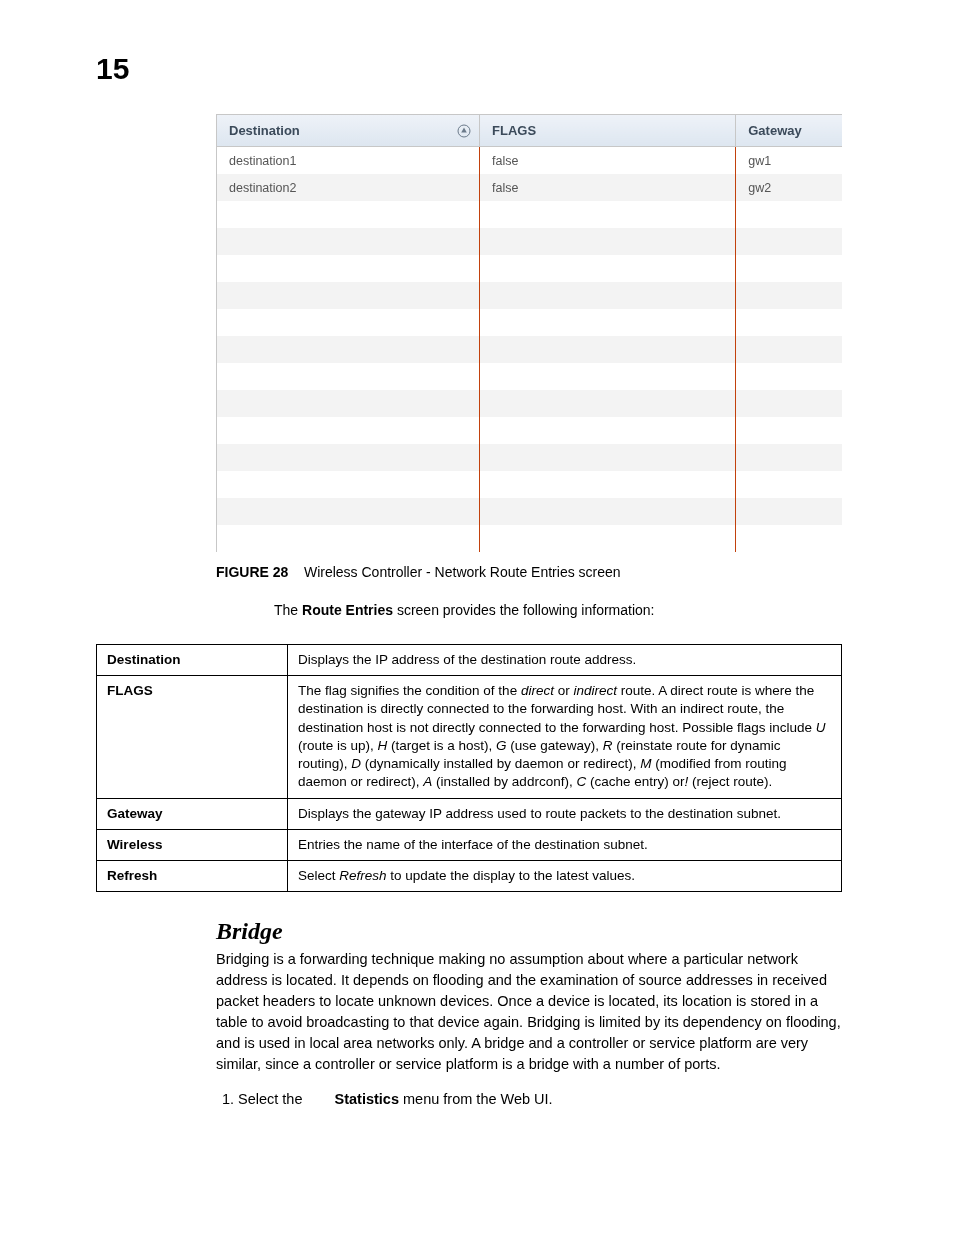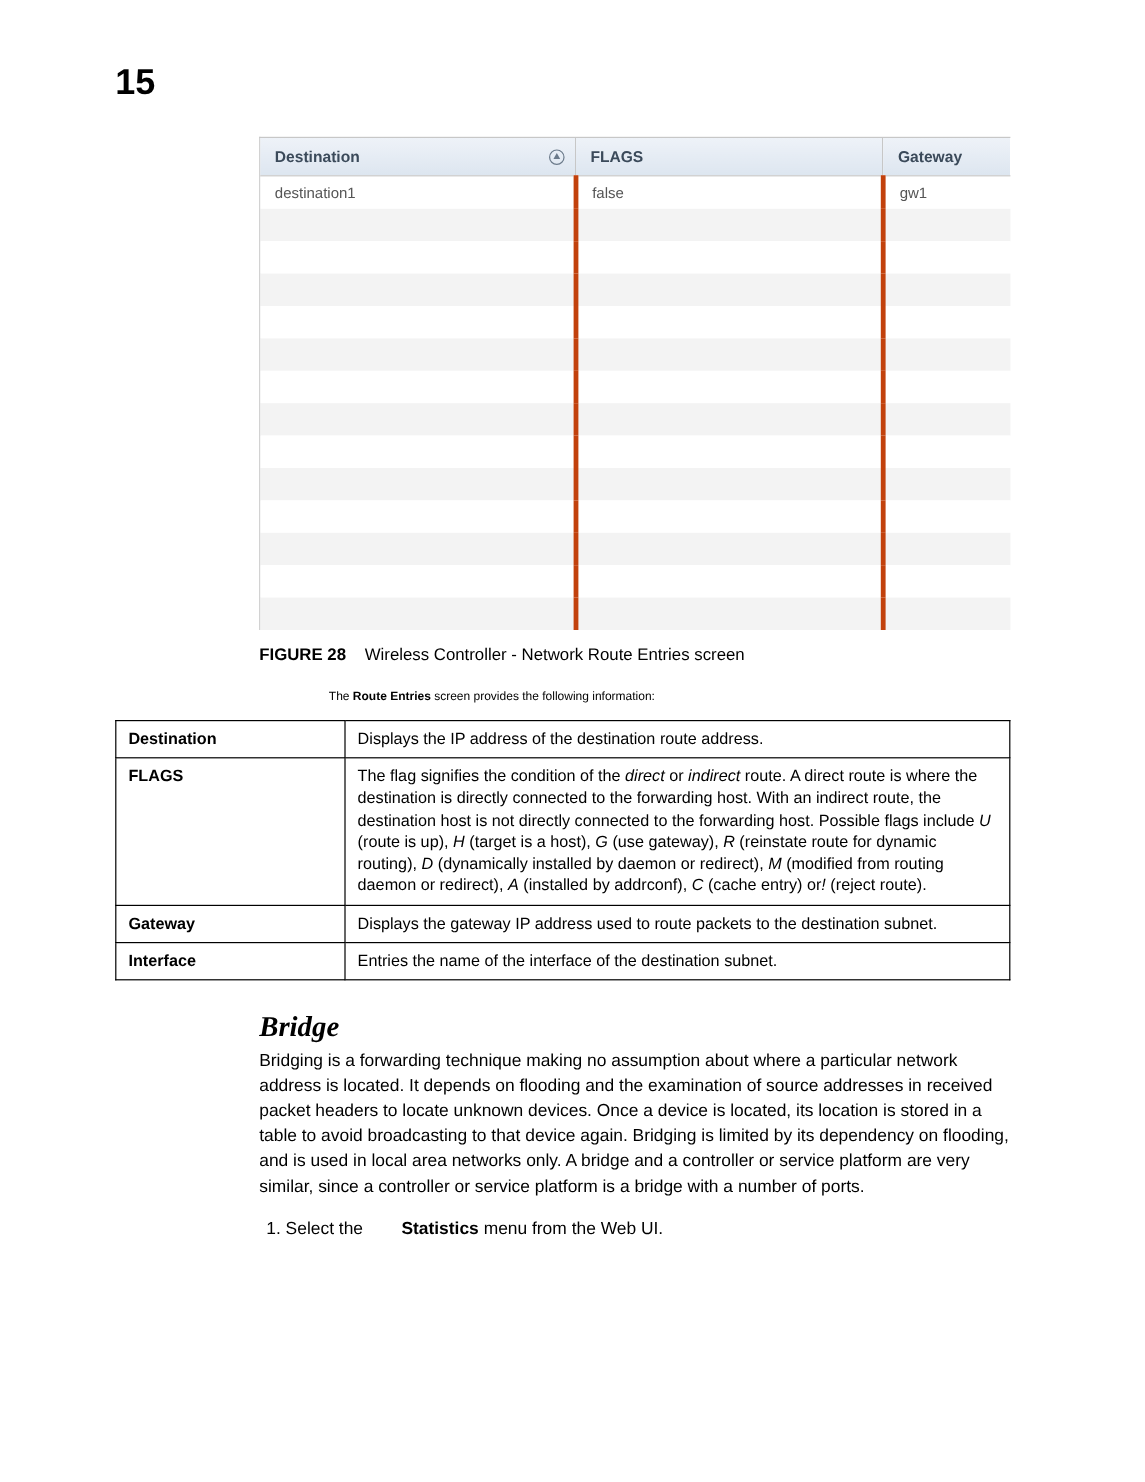--- a/index.html
+++ b/index.html
@@ -8,31 +8,31 @@
   .screenshot-wrap{margin-left:120px;border:1px solid #c7c7c7;border-right:none;border-bottom:none;}
   .ss-table{width:100%;border-collapse:collapse;table-layout:fixed;}
   .ss-table thead th{
     background:linear-gradient(#eef2f8,#dde6f0);
     color:#3b4a5a;font-weight:bold;font-size:13px;text-align:left;
     padding:8px 12px;border-right:1px solid #c7c7c7;border-bottom:1px solid #c7c7c7;
     position:relative;
   }
   .ss-table thead th:last-child{border-right:none;}
   .ss-table tbody td{
-    font-size:12.5px;color:#555;padding:6px 12px;border-right:4px solid #c2410c;
+    font-size:12.5px;color:#555;padding:6px 12px;border-right:1px solid #c2410c;
     height:15px;
   }
   .ss-table tbody td:last-child{border-right:none;}
   .ss-table tbody tr:nth-child(even) td{background:#f3f3f3;}
   .ss-table tbody tr:nth-child(odd) td{background:#fff;}
   .sort-icon{position:absolute;right:8px;top:50%;transform:translateY(-50%);}
   .sort-icon svg{display:block;}
   .figure-caption{margin:12px 0 0 120px;font-size:14px;}
   .figure-caption .fig-label{font-weight:bold;}
-  .intro-line{margin:22px 0 14px 178px;font-size:10px;}
+  .intro-line{margin:22px 0 26px 178px;font-size:14px;}
   .def-table{width:100%;border-collapse:collapse;margin:0;}
   .def-table td{border:1px solid #000;font-size:13.5px;padding:6px 10px;vertical-align:top;line-height:1.35;}
   .def-table td.term{font-weight:bold;width:170px;}
   .section-title{font-family:Georgia,'Times New Roman',serif;font-style:italic;font-weight:bold;font-size:24px;margin:26px 0 4px 120px;}
   .breadcrumb{font-family:Georgia,'Times New Roman',serif;font-style:italic;color:#2a4fb0;font-size:14px;margin:6px 0 12px 120px;}
   .body-text{font-size:14.5px;line-height:1.45;margin:0 0 16px 120px;}
   .ol{margin:0 0 0 120px;padding-left:22px;font-size:14.5px;}
   .ol .strong{font-weight:bold;margin-left:28px;}
   em.i{font-style:italic;text-align:right;}
 </style>
@@ -67,20 +67,25 @@
           <th>
             <span>Gateway</span>
           </th>
         </tr>
       </thead>
       <tbody>
           <tr>
             <td>destination1</td>
             <td>false</td>
             <td>gw1</td>
+          </tr>
+          <tr>
+            <td>destination2</td>
+            <td>false</td>
+            <td>gw2</td>
           </tr>
           <tr>
             <td>&nbsp;</td>
             <td>&nbsp;</td>
             <td>&nbsp;</td>
           </tr>
           <tr>
             <td>&nbsp;</td>
             <td>&nbsp;</td>
             <td>&nbsp;</td>
@@ -161,22 +166,26 @@
         </tr>
         <tr>
           <td class="term">FLAGS</td>
           <td>The flag signifies the condition of the <em class="i">direct</em> or <em class="i">indirect</em> route. A direct route is where the destination is directly connected to the forwarding host. With an indirect route, the destination host is not directly connected to the forwarding host. Possible flags include <em class="i">U</em> (route is up), <em class="i">H</em> (target is a host), <em class="i">G</em> (use gateway), <em class="i">R</em> (reinstate route for dynamic routing), <em class="i">D</em> (dynamically installed by daemon or redirect), <em class="i">M</em> (modified from routing daemon or redirect), <em class="i">A</em> (installed by addrconf), <em class="i">C</em> (cache entry) or<em class="i">!</em> (reject route).</td>
         </tr>
         <tr>
           <td class="term">Gateway</td>
           <td>Displays the gateway IP address used to route packets to the destination subnet.</td>
         </tr>
         <tr>
-          <td class="term">Interface</td>
+          <td class="term">Wireless</td>
           <td>Entries the name of the interface of the destination subnet.</td>
+        </tr>
+        <tr>
+          <td class="term">Refresh</td>
+          <td>Select <em class="i">Refresh</em> to update the display to the latest values.</td>
         </tr>
       </tbody>
   </table>
 
   <div class="section-title">Bridge</div>
   <p class="body-text">Bridging is a forwarding technique making no assumption about where a particular network address is located. It depends on flooding and the examination of source addresses in received packet headers to locate unknown devices. Once a device is located, its location is stored in a table to avoid broadcasting to that device again. Bridging is limited by its dependency on flooding, and is used in local area networks only. A bridge and a controller or service platform are very similar, since a controller or service platform is a bridge with a number of ports.</p>
   <ol class="ol">
     <li>
       <span>Select the </span><span class="strong">Statistics</span><span> menu from the Web UI.</span>
     </li>

